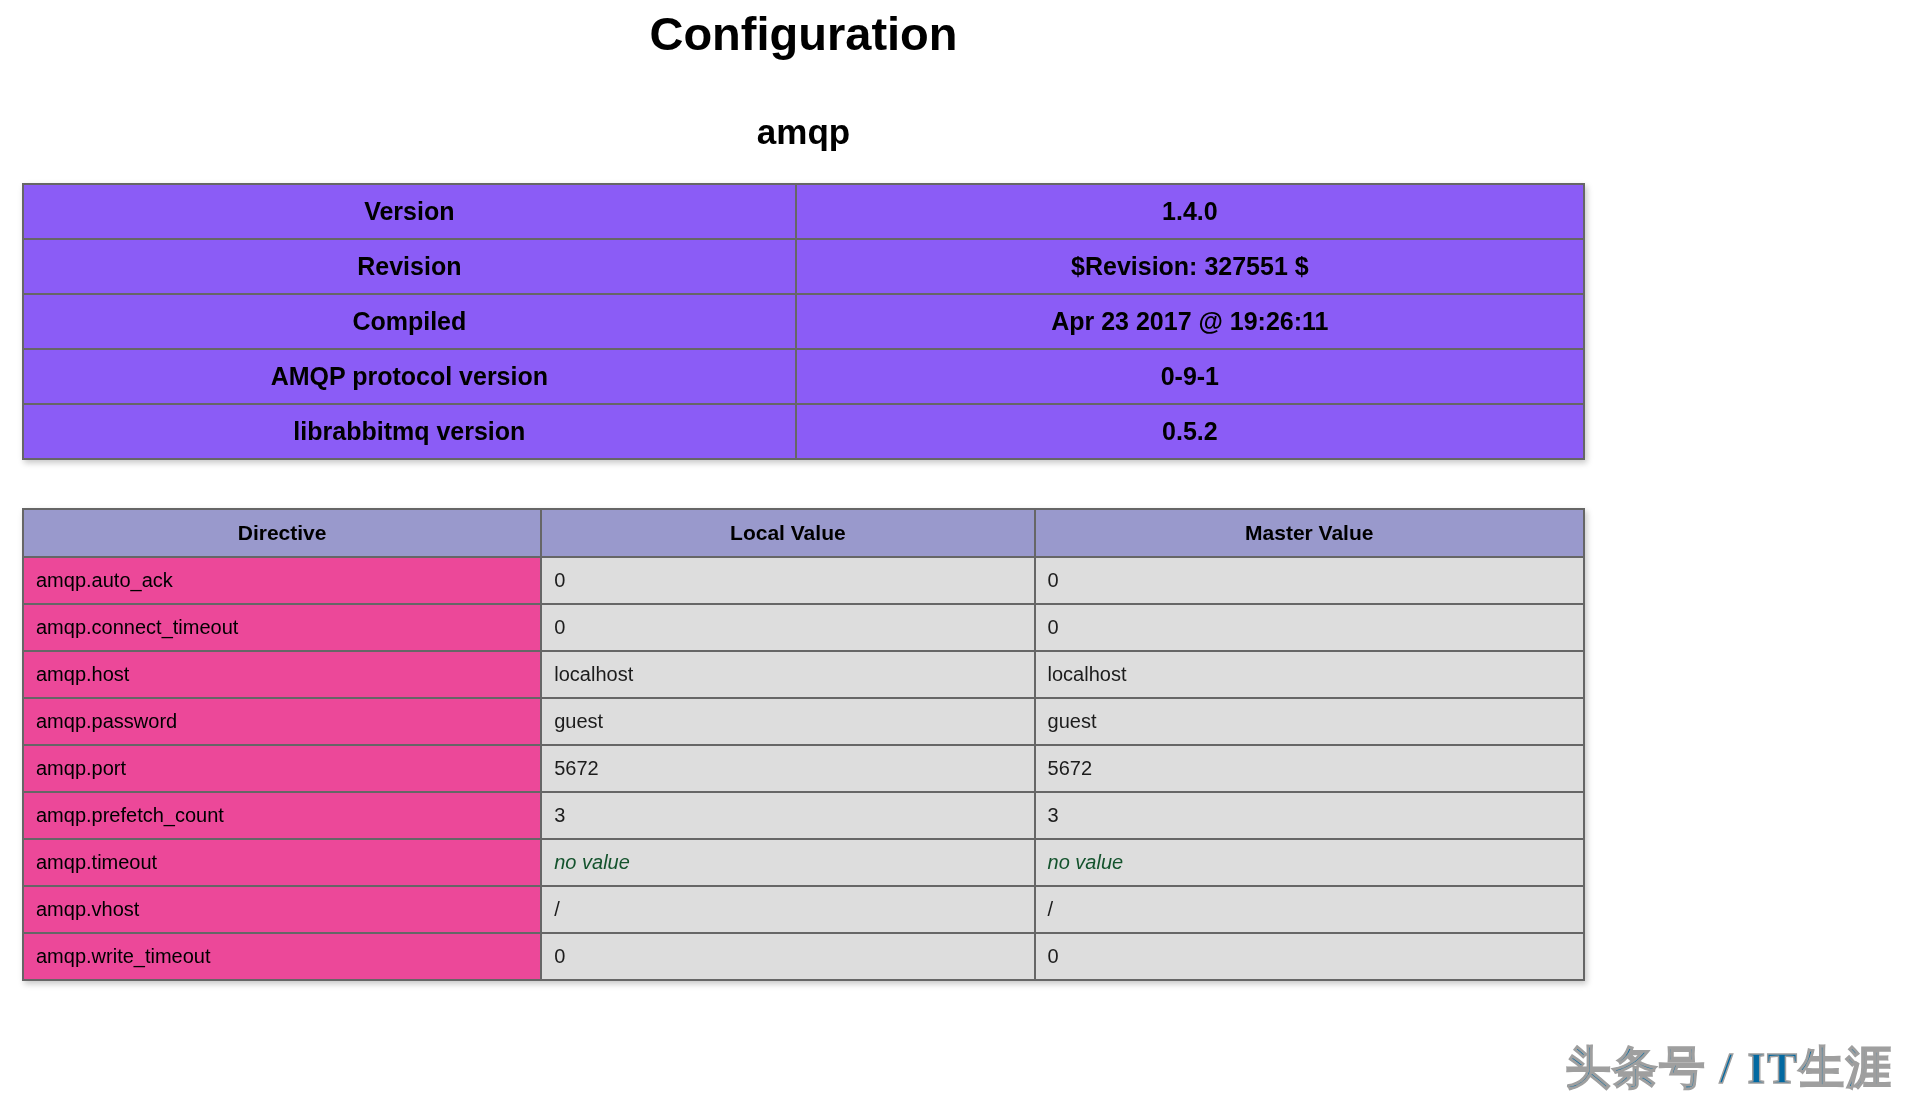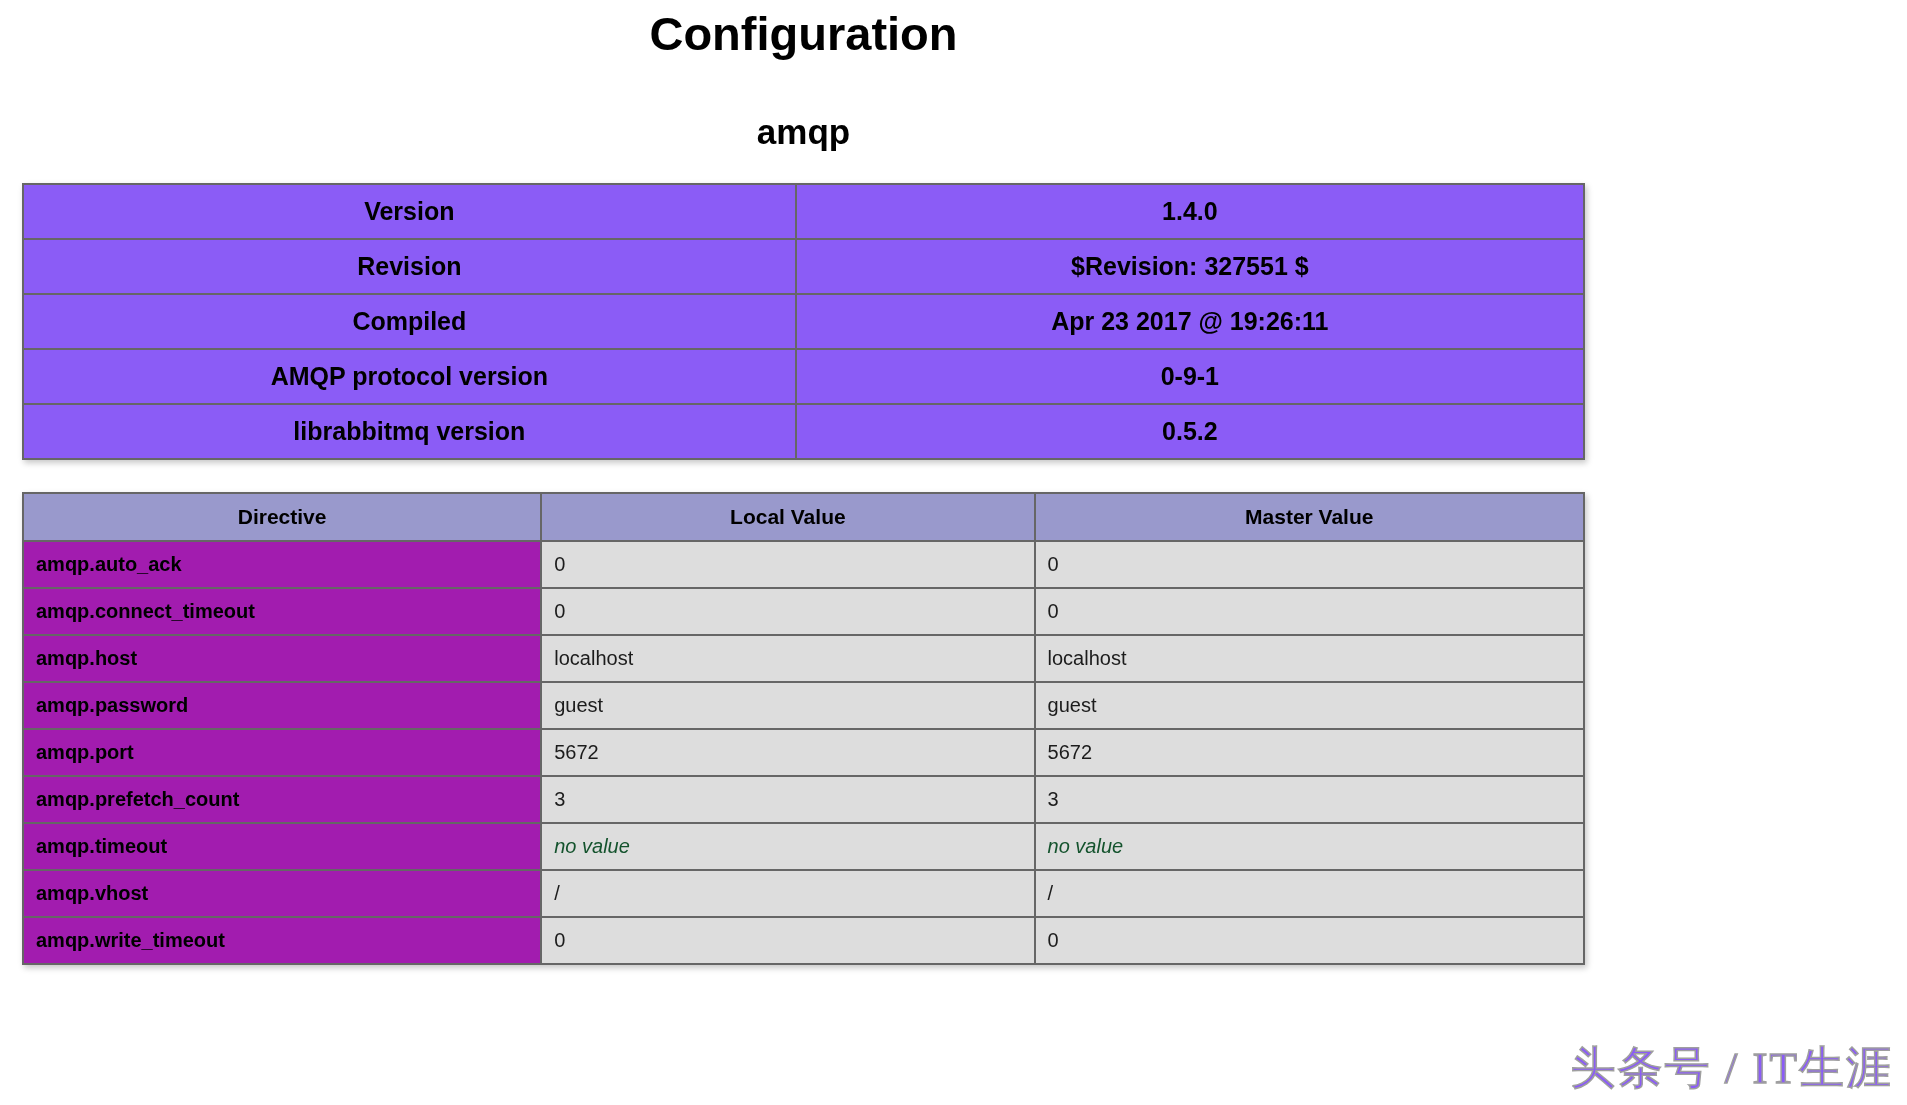--- a/index.html
+++ b/index.html
@@ -47,56 +47,56 @@
   
   table.info td {
     background: #8b5cf6;
     font-weight: 700;
     text-align: center;
     font-size: 25px;
     padding: 12px 10px;
   }
   
   table.directives {
-    margin-top: 32px;
+    margin-top: 48px;
   }
   table.directives th {
     background: #9999cc;
     font-weight: 700;
     text-align: center;
     font-size: 21px;
     padding: 11px 10px;
   }
   table.directives td {
     font-size: 20px;
     text-align: left;
     padding: 11px 12px;
   }
   td.e {
-    background: #a21caf;
-    font-weight: 700;
+    background: #ec4899;
+    font-weight: 400;
   }
   td.v {
     background: #dddddd;
     font-weight: 400;
     color: #1c1c1c;
   }
   td.v.muted {
     color: #14532d;
     font-style: italic;
   }
   .watermark {
     position: fixed;
     right: 14px;
     bottom: 7px;
     font-family: "Liberation Serif", serif;
-    font-weight: 400;
+    font-weight: 700;
     font-size: 45px;
     letter-spacing: 2px;
-    color: #8b5cf6;
+    color: #0369a1;
     -webkit-text-stroke: 1.5px #9f9f9f;
     text-shadow: 3px 3px 2px rgba(255,255,255,0.95);
     z-index: 10;
     pointer-events: none;
   }
 </style>
 </head>
 <body>
 
 <div class="page">

